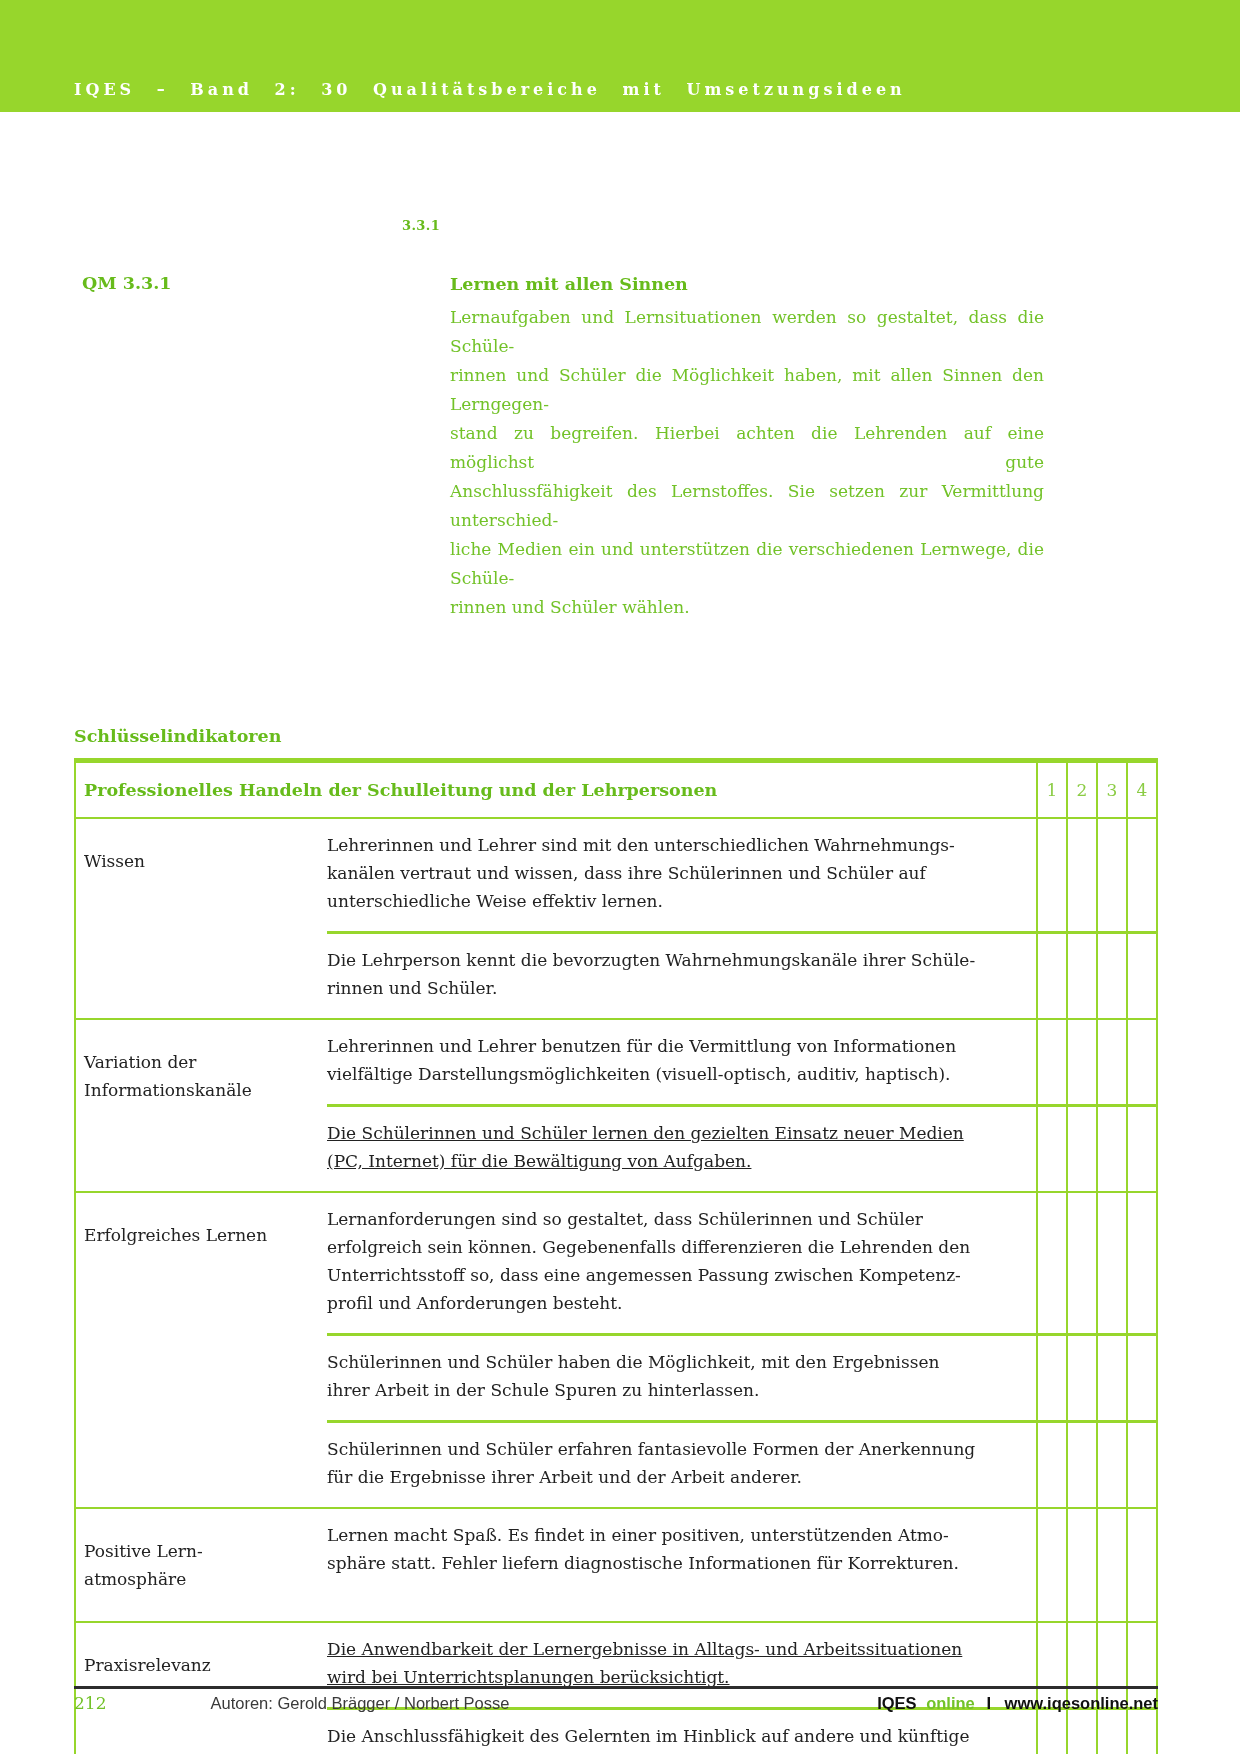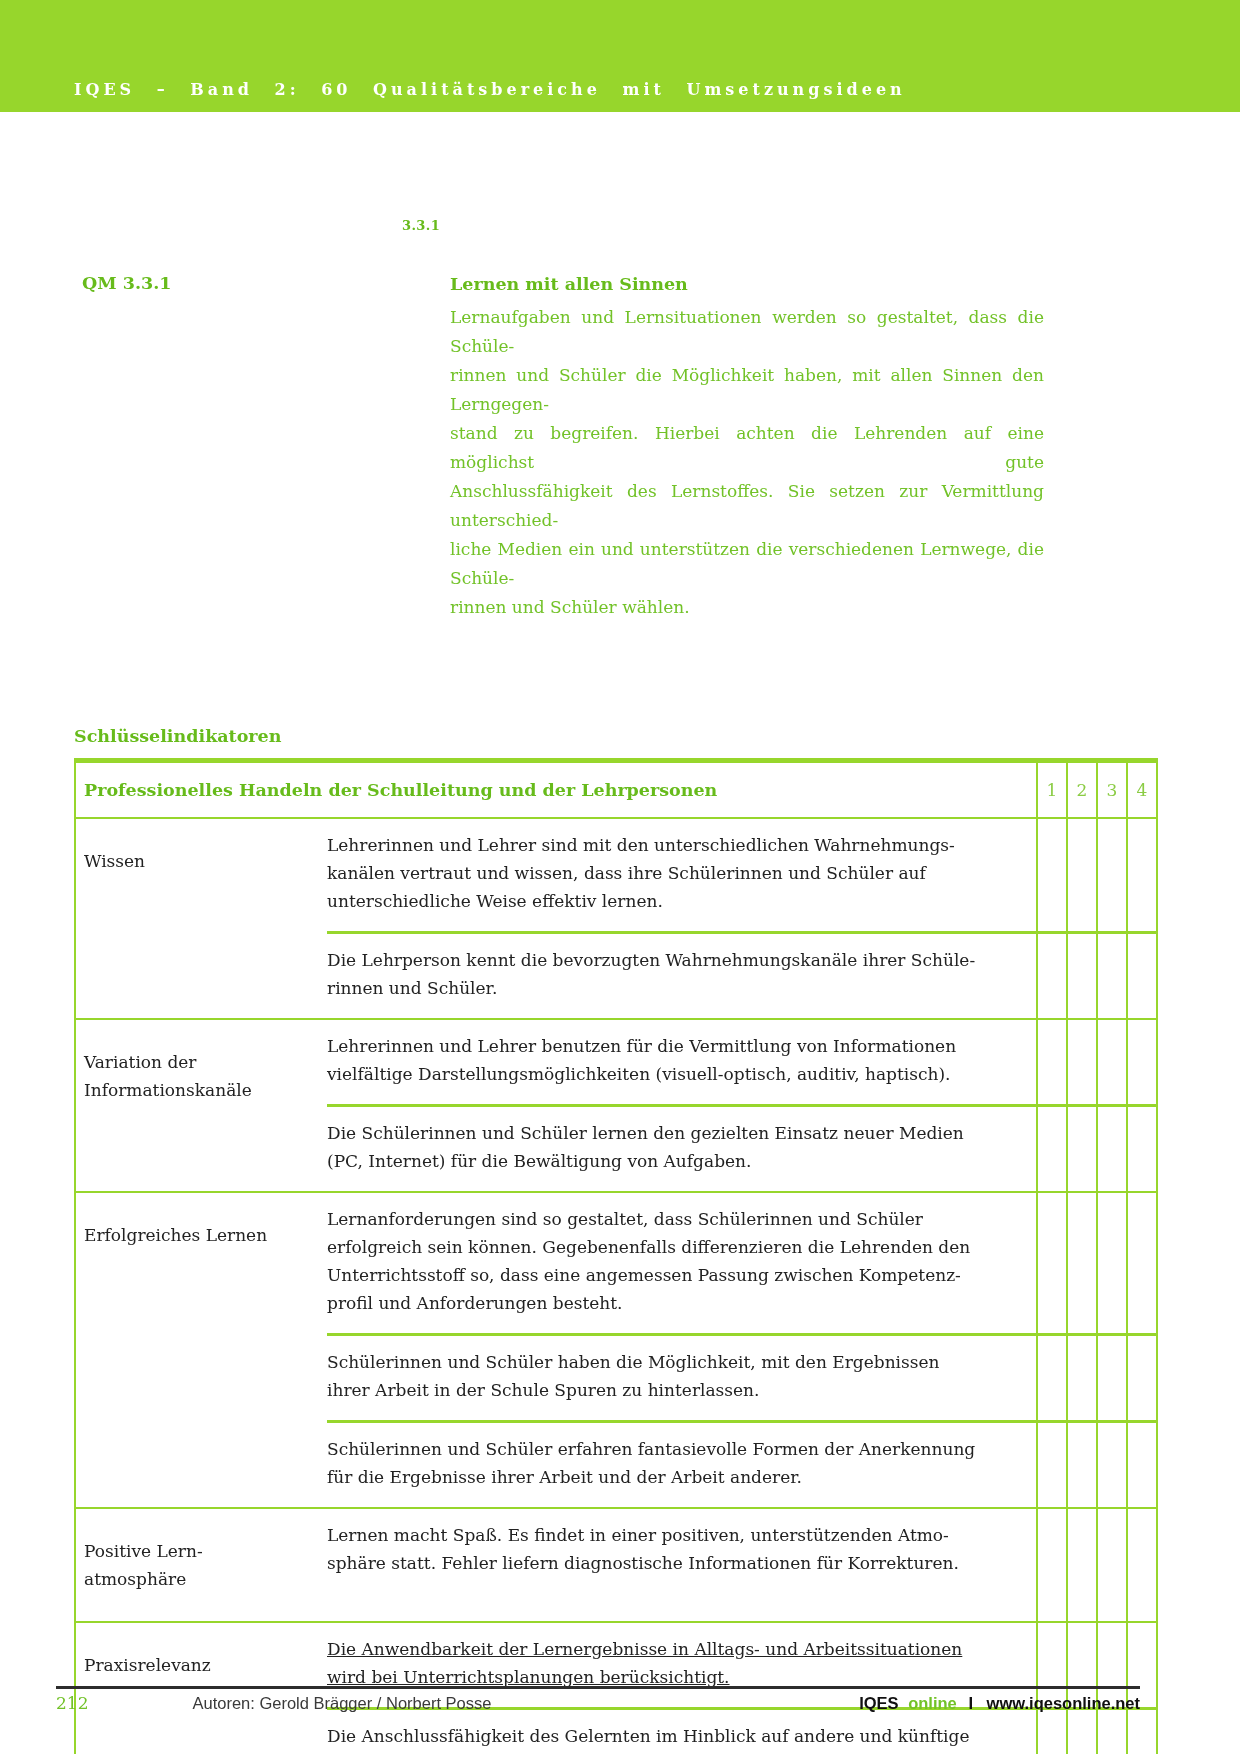--- a/index.html
+++ b/index.html
@@ -47,36 +47,36 @@
   .cat{display:grid;grid-template-columns:251px 1fr 30px 30px 30px 30px;}
   .cat + .cat{border-top:2px solid var(--green);}
   .clabel{grid-column:1;padding:28px 8px;font-size:17px;line-height:28px;color:var(--ink);
           white-space:pre-line;}
   .ind{grid-column:2;padding:12px 10px 16px 0;font-size:17px;line-height:28px;color:var(--ink);
        white-space:pre-line;}
   .rate{border-left:2px solid var(--green);box-sizing:border-box;}
   .sep{border-top:3px solid var(--green);}
 
   
-  .footer{position:absolute;left:56px;top:1686px;width:1084px;
+  .footer{position:absolute;left:74px;top:1686px;width:1084px;
           border-top:3px solid #2d2d2d;padding-top:4px;box-sizing:border-box;
           display:flex;align-items:baseline;font-family:"Liberation Sans",sans-serif;}
   .pageno{font-family:"DejaVu Serif",serif;color:var(--gpara);font-size:17px;}
   .authors{margin-left:104px;color:#3a3a3a;font-size:16.5px;flex:1;}
   .brand{font-weight:bold;font-size:16.5px;color:#101010;white-space:nowrap;}
   .brand .b2{color:var(--gpara);margin:0 7px 0 5px;}
   .brand .b3{margin-right:9px;}
 </style>
 </head>
 <body>
 
 <div class="page">
 
   <header class="topbar">
-    <span class="rh-text">IQES – Band 2: 60 Qualitätsbereiche mit Umsetzungsideen</span>
+    <span class="rh-text">IQES – Band 2: 30 Qualitätsbereiche mit Umsetzungsideen</span>
   </header>
 
   <div class="heading-row">
     <span class="h-num">3.3.1</span>
   </div>
 
   <div class="qm-section">
     <div class="qm-code">QM 3.3.1</div>
     <div class="qm-body">
       <div class="qm-subtitle">Lernen mit allen Sinnen</div>
@@ -120,21 +120,21 @@
         </div>
         <div class="cat">
           <div class="clabel" style="grid-row: 1 / span 2;">Variation der
 Informationskanäle</div>
           <div class="ind" style="grid-row: 1;">Lehrerinnen und Lehrer benutzen für die Vermittlung von Informationen
 vielfältige Darstellungsmöglichkeiten (visuell-optisch, auditiv, haptisch).</div>
           <div class="rate" style="grid-area: 1 / 3;"></div>
           <div class="rate" style="grid-area: 1 / 4;"></div>
           <div class="rate" style="grid-area: 1 / 5;"></div>
           <div class="rate" style="grid-area: 1 / 6;"></div>
-          <div class="ind sep" style="grid-row: 2;">Die Schülerinnen und Schüler lernen den gezielten Einsatz neuer Medien
+          <div class="ind sep" style="grid-row: 2; text-decoration: underline;">Die Schülerinnen und Schüler lernen den gezielten Einsatz neuer Medien
 (PC, Internet) für die Bewältigung von Aufgaben.</div>
           <div class="rate sep" style="grid-area: 2 / 3;"></div>
           <div class="rate sep" style="grid-area: 2 / 4;"></div>
           <div class="rate sep" style="grid-area: 2 / 5;"></div>
           <div class="rate sep" style="grid-area: 2 / 6;"></div>
         </div>
         <div class="cat">
           <div class="clabel" style="grid-row: 1 / span 3;">Erfolgreiches Lernen</div>
           <div class="ind" style="grid-row: 1;">Lernanforderungen sind so gestaltet, dass Schülerinnen und Schüler
 erfolgreich sein können. Gegebenenfalls differenzieren die Lehrenden den

